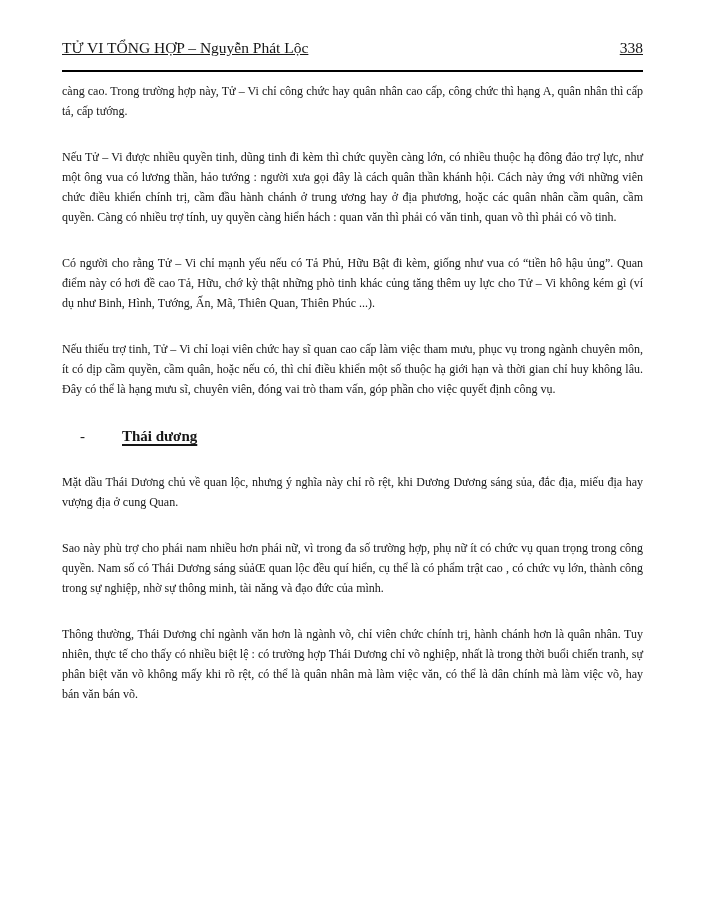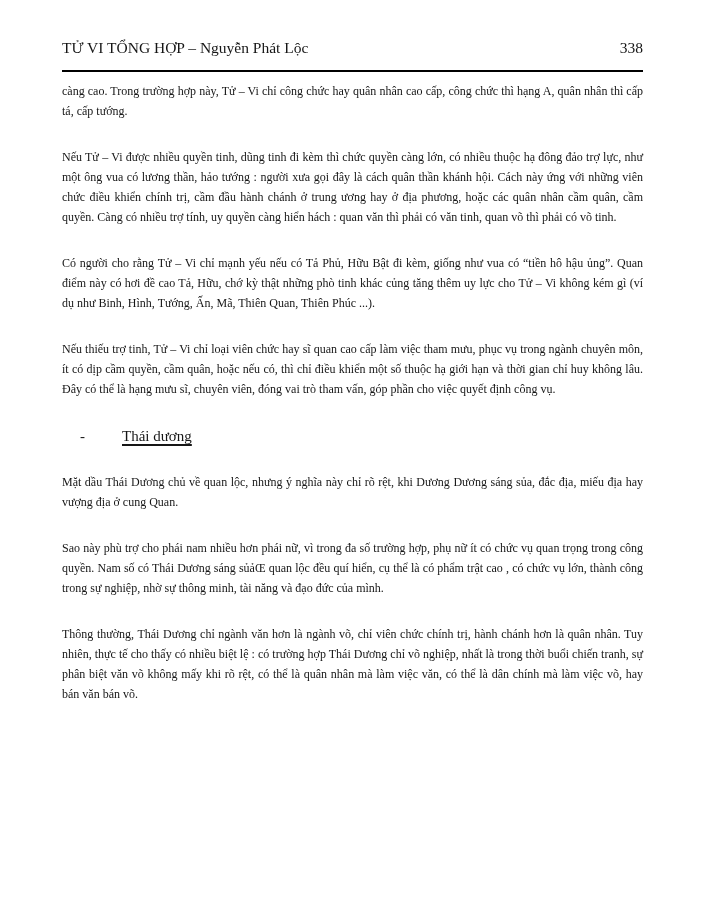--- a/index.html
+++ b/index.html
@@ -19,20 +19,21 @@
     color: #161616;
     overflow: hidden;
   }
   .page-header {
     display: flex;
     justify-content: space-between;
     align-items: baseline;
     font-size: 15.5px;
     line-height: 20px;
     white-space: nowrap;
+    text-decoration: underline;
   }
   .header-divider {
     border: none;
     border-top: 2px solid #000000;
     margin: 12px 0 0 0;
   }
   .para {
     font-size: 12px;
     line-height: 20px;
     text-align: justify;
@@ -46,21 +47,21 @@
     margin: 27px 0 0 0;
     font-size: 15px;
     line-height: 20px;
   }
   .section-heading .bullet {
     padding-left: 18px;
     width: 42px;
     flex: 0 0 auto;
   }
   .section-heading .label {
-    font-weight: normal;
+    font-weight: bold;
     text-decoration: underline;
     text-decoration-thickness: 2px;
     text-underline-offset: 3px;
   }
 </style>
 </head>
 <body>
 
 <div class="page">
 

